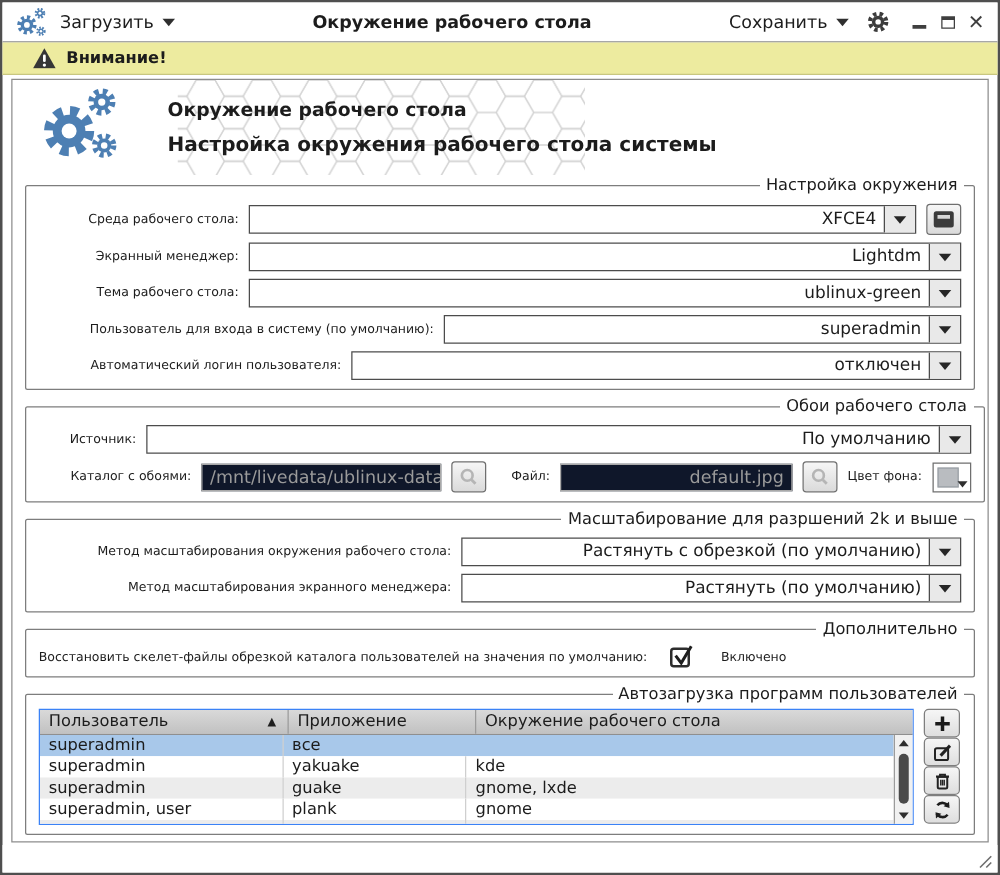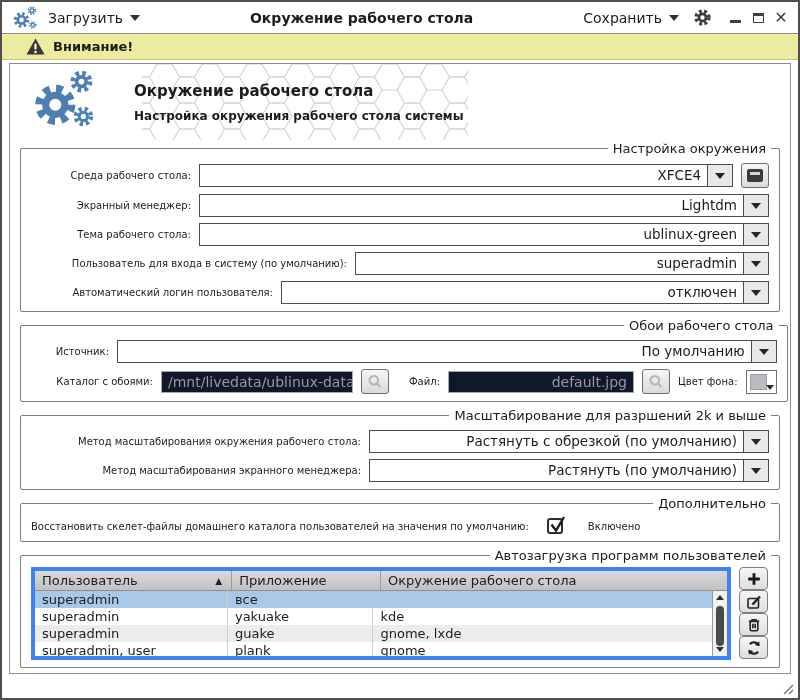--- a/index.html
+++ b/index.html
@@ -24,21 +24,21 @@
   .warn-text{font-size:13px;font-weight:600;}
 
   
   .panel{flex:1;margin:3px 7px 2px;border:1px solid #8d8d8d;background:#fff;display:flex;flex-direction:column;min-height:0;}
 
   .hero{flex:0 0 76px;position:relative;display:flex;align-items:center;overflow:hidden;}
   .hero-hex{position:absolute;left:132px;top:0;height:100%;width:326px;}
   .hero-logo{margin-left:22px;position:relative;}
   .hero-text{margin-left:38px;position:relative;}
   .hero-title{font-size:15px;font-weight:700;margin:0 0 9px;}
-  .hero-sub{font-size:12px;font-weight:600;margin:0;}
+  .hero-sub{font-size:16px;font-weight:600;margin:0;}
 
   fieldset{margin:1px 10px 5px;border:1px solid #7d7d7d;border-radius:2px;padding:1px 10px 7px;text-align:right;}
   legend{font-size:13px;padding:0 5px;margin-left:2px;}
   .frow{display:flex;align-items:center;margin-top:6px;gap:8px;}
   .flabel{font-size:10px;white-space:nowrap;flex:none;}
   .w160{width:160px}.w316{width:316px}.w242{width:242px}.w78{width:78px}.w122{width:122px}.w330{width:330px}
 
   .combo{flex:1;height:23px;border:1px solid #4c4c4c;background:#fff;display:flex;align-items:stretch;min-width:0;cursor:default;}
   .combo-val{flex:1;padding:2px 6px 0;font-size:13.5px;white-space:nowrap;overflow:hidden;}
   .combo-btn{width:25px;background:#e9e9e9;border-left:1px solid #4c4c4c;display:flex;align-items:center;justify-content:center;flex:none;}
@@ -55,21 +55,21 @@
   .color-btn{width:31px;height:24px;border:1px solid #6f6f6f;background:#fff;position:relative;flex:none;cursor:default;}
   .color-swatch{position:absolute;left:3px;top:3px;width:17px;height:16px;background:#b9bcc0;border:1px solid #9aa0a6;}
   .color-btn .caret{position:absolute;right:2px;bottom:3px;border-left-width:4px;border-right-width:4px;border-top-width:5px;}
 
   .chk-wrap{display:flex;align-items:center;gap:25px;margin-left:10px;}
   .checkbox{width:16px;height:16px;border:2px solid #2d2d2d;border-radius:3px;background:#fff;position:relative;flex:none;}
   .checkbox svg{position:absolute;left:-1px;top:-5px;overflow:visible;}
 
   
   .fs-auto{flex:1;display:flex;gap:8px;min-height:0;padding-top:4px;}
-  .table-wrap{flex:1;border:4px solid #3b82f6;display:flex;flex-direction:column;min-height:0;min-width:0;}
+  .table-wrap{flex:1;border:1px solid #3b82f6;display:flex;flex-direction:column;min-height:0;min-width:0;}
   .thead{flex:0 0 20px;display:flex;background:linear-gradient(#d9d9d9,#c1c1c1);border-bottom:1px solid #8f8f8f;font-size:13px;}
   .th{display:flex;align-items:center;padding:0 7px;border-right:1px solid #9b9b9b;}
   .c1{width:28.5%;flex:none}.c2{width:21.5%;flex:none}.c3{flex:1;border-right:none;min-width:0;}
   .sort-ind{margin-left:auto;font-size:9px;color:#1e1e1e;padding-right:2px;}
   .tbody{flex:1;display:flex;min-height:0;}
   .rows{flex:1;display:flex;flex-direction:column;min-width:0;overflow:hidden;}
   .tr{flex:0 0 17px;display:flex;font-size:13px;background:#fff;}
   .tr.alt{background:#ececec;}
   .tr.sel{background:#a8c8ea;}
   .tr.fill-last{flex:1;}
@@ -302,21 +302,21 @@
           <span class="combo-btn">
               <span class="caret"></span>
             </span>
         </div>
       </div>
     </fieldset>
 
     <fieldset>
       <legend>Дополнительно</legend>
       <div class="frow">
-        <span class="flabel">Восстановить скелет-файлы домашнего каталога пользователей на значения по умолчанию:</span>
+        <span class="flabel">Восстановить скелет-файлы обрезкой каталога пользователей на значения по умолчанию:</span>
         <span class="chk-wrap">
           <span class="checkbox">
             <svg width="19" height="19" viewBox="0 0 19 19">
               <path d="M3.5 9.5l4.5 6L16 2" fill="none" stroke="#1e1e1e" stroke-width="2.4"></path>
             </svg>
           </span>
           <span class="flabel">Включено</span>
         </span>
       </div>
     </fieldset>

